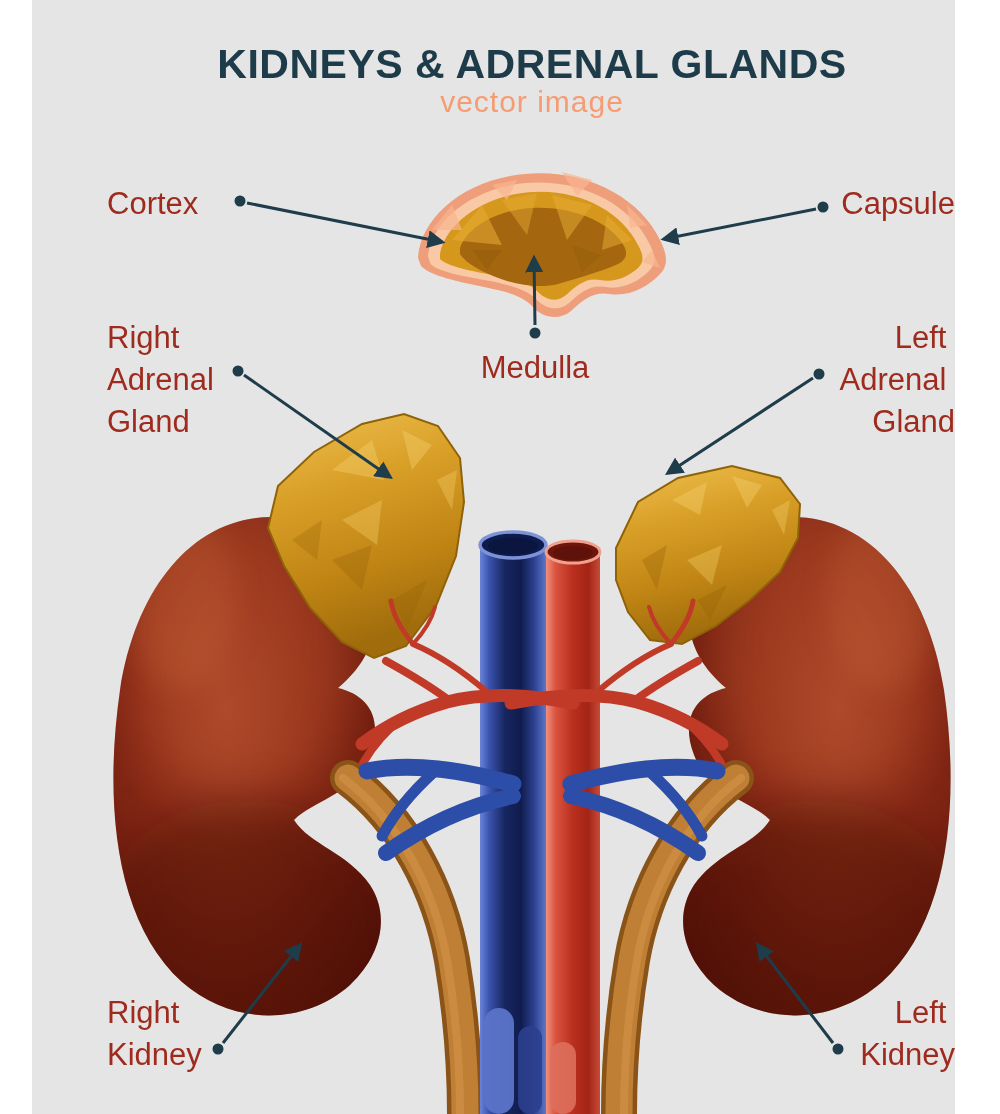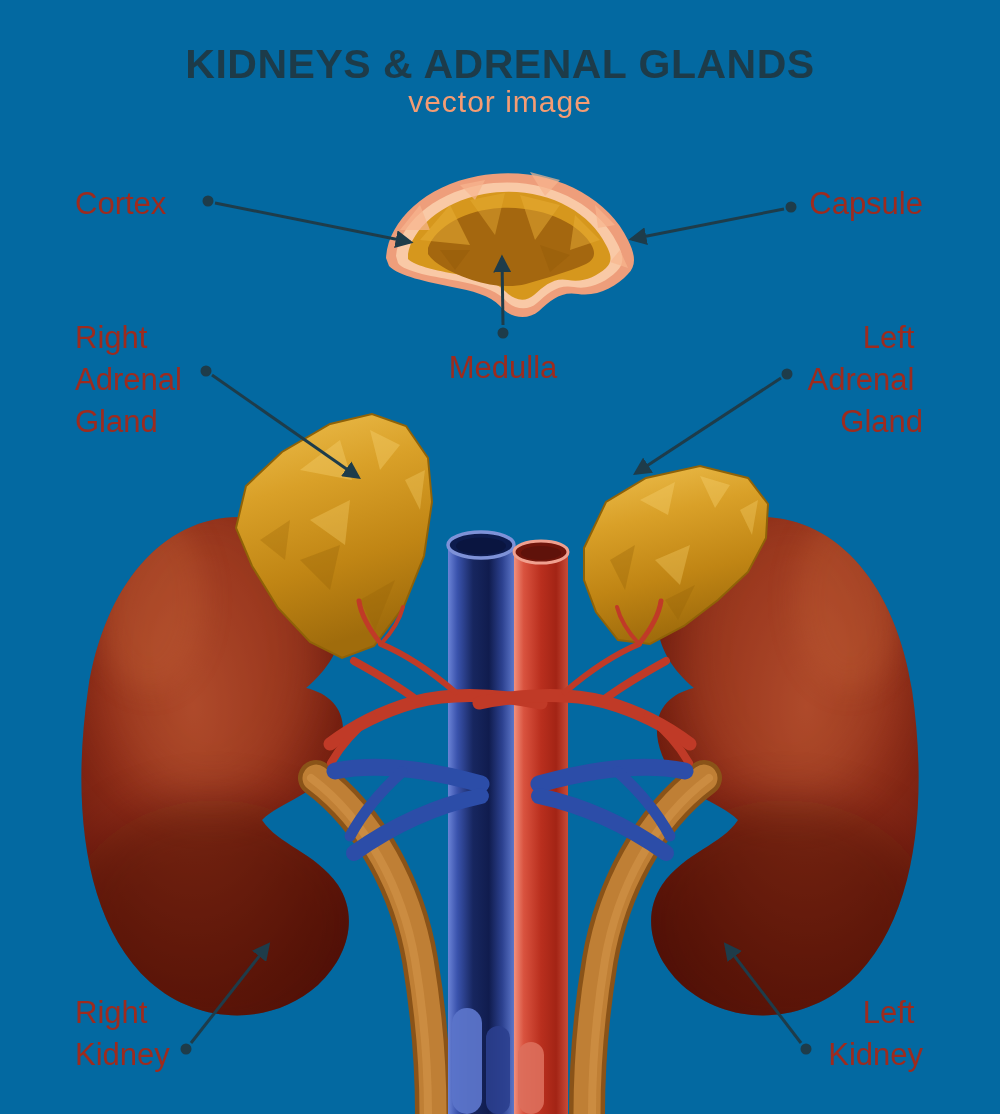--- a/index.html
+++ b/index.html
@@ -1,16 +1,16 @@
 <!DOCTYPE html>
 <html><head>
 <meta charset="utf-8">
 <style>
   html,body { margin:0; padding:0; background:#ffffff; }
-  .stage { position:relative; width:1000px; height:1114px; background:#0369a1; overflow:hidden; }
+  .stage { position:relative; width:923px; height:1114px; background:#e5e5e5; overflow:hidden;margin-left:32px; }
   svg { position:absolute; left:0; top:0; }
   .title    { font-family:"Liberation Sans",sans-serif; font-weight:700; font-size:41px; letter-spacing:.5px; }
   .subtitle { font-family:"Liberation Sans",sans-serif; font-weight:400; font-size:30px; letter-spacing:1px; }
   .lbl      { font-family:"Liberation Sans",sans-serif; font-weight:400; font-size:31px; }
   .arrow-line { stroke:#1e3c4a; stroke-width:3; fill:none; }
   .arrow-dot  { fill:#1e3c4a; }
 </style>
 </head>
 <body>
 

